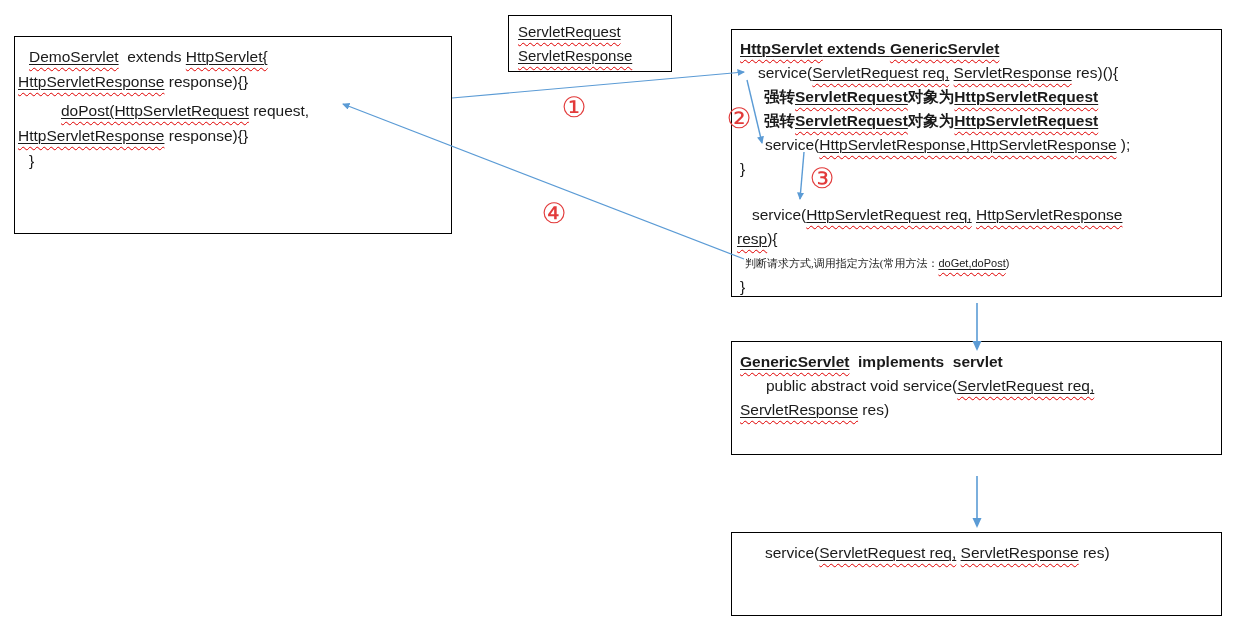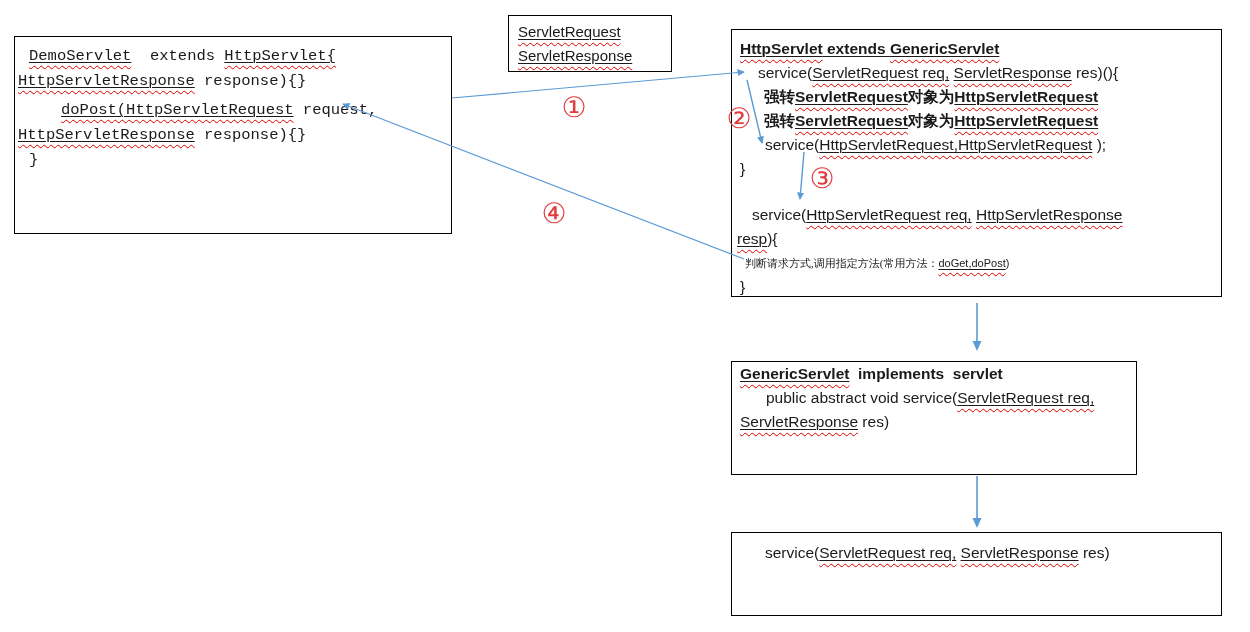--- a/index.html
+++ b/index.html
@@ -12,37 +12,37 @@
 
   
   .ul { text-decoration-line:underline; text-decoration-thickness:1.2px; text-underline-offset:2px; text-decoration-color:#1a1a1a; }
   
   .sq { text-decoration-line:underline; text-decoration-style:wavy; text-decoration-color:#e00000; text-decoration-thickness:1px; text-underline-offset:4.5px; }
   .b  { font-weight:bold; }
 
   
   .demo { left:14px; top:36px; width:438px; height:198px; padding-top:7px; }
   .demo .t    { font-size:20px; line-height:30px; padding-left:14px; }
-  .demo .line { font-size:15.5px; line-height:25px;font-family:Liberation Mono, monospace; }
+  .demo .line { font-size:15.5px; line-height:25px; }
   .demo .m    { padding-left:46px; margin-top:4px; }
   .demo .c    { padding-left:3px; }
   .demo .e    { padding-left:14px; }
 
   
   .params { left:508px; top:15px; width:164px; height:57px; padding-top:4px; }
   .params .line { font-size:15px; line-height:24px; padding-left:9px; }
 
   
   .http { left:731px; top:29px; width:491px; height:268px; padding-top:7px; }
   .http .t    { font-size:19px; line-height:28px; padding-left:8px; }
   .http .line { font-size:15.5px; line-height:24px; }
   .cjk { font-family:"Liberation Serif","DejaVu Serif",serif; }
 
   
-  .generic { left:731px; top:361px; width:406px; height:114px; }
+  .generic { left:731px; top:341px; width:491px; height:114px; padding-top:8px; }
   .generic .t    { font-size:19px; line-height:30px; padding-left:8px; }
   .generic .line { font-size:15.5px; line-height:24px; }
 
   
   .servleti { left:731px; top:532px; width:491px; height:84px; padding-top:8px; }
   .servleti .t    { font-size:19px; line-height:28px; padding-left:9px; }
   .servleti .line { font-size:15.5px; line-height:24px; }
 
   .arrows { position:absolute; left:0; top:0; width:1250px; height:632px; pointer-events:none; z-index:5; }
   .step {
@@ -66,21 +66,21 @@
   <div class="box params">
     <div class="line"><span class="ul"><span class="sq">ServletRequest</span></span></div>
     <div class="line"><span class="ul"><span class="sq">ServletResponse</span></span></div>
   </div>
 
   <div class="box http">
     <div class="line t b ul"><span class="sq">HttpServlet</span><span> extends </span><span class="sq">GenericServlet</span></div>
     <div class="line" style="padding-left:26px"><span>service(</span><span class="ul"><span class="sq">ServletRequest req,</span></span><span> </span><span class="ul"><span class="sq">ServletResponse</span></span><span> res)(){</span></div>
     <div class="line b" style="padding-left:32px"><span class="cjk">强转</span><span class="ul"><span class="sq">ServletRequest</span></span><span class="cjk">对象为</span><span class="ul"><span class="sq">HttpServletRequest</span></span></div>
     <div class="line b" style="padding-left:32px"><span class="cjk">强转</span><span class="ul"><span class="sq">ServletRequest</span></span><span class="cjk">对象为</span><span class="ul"><span class="sq">HttpServletRequest</span></span></div>
-    <div class="line" style="padding-left:33px"><span>service(</span><span class="ul"><span class="sq">HttpServletRequest,HttpServletRequest</span></span><span> );</span></div>
+    <div class="line" style="padding-left:33px"><span>service(</span><span class="ul"><span class="sq">HttpServletResponse,HttpServletResponse</span></span><span> );</span></div>
     <div class="line" style="padding-left:8px"><span>}</span></div>
     <div class="line" style="height:22px"></div>
     <div class="line" style="padding-left:20px"><span>service(</span><span class="ul"><span class="sq">HttpServletRequest req,</span></span><span> </span><span class="ul"><span class="sq">HttpServletResponse</span></span></div>
     <div class="line" style="padding-left:5px"><span class="ul"><span class="sq">resp</span></span><span>){</span></div>
     <div class="line" style="padding-left:13px;font-size:11px"><span class="cjk">判断请求方式,调用指定方法(常用方法：</span><span class="ul"><span class="sq">doGet,doPost</span></span><span>)</span></div>
     <div class="line" style="padding-left:8px"><span>}</span></div>
   </div>
 
   <div class="box generic">
     <div class="line t b"><span class="ul"><span class="sq">GenericServlet</span></span><span>  implements  servlet</span></div>

